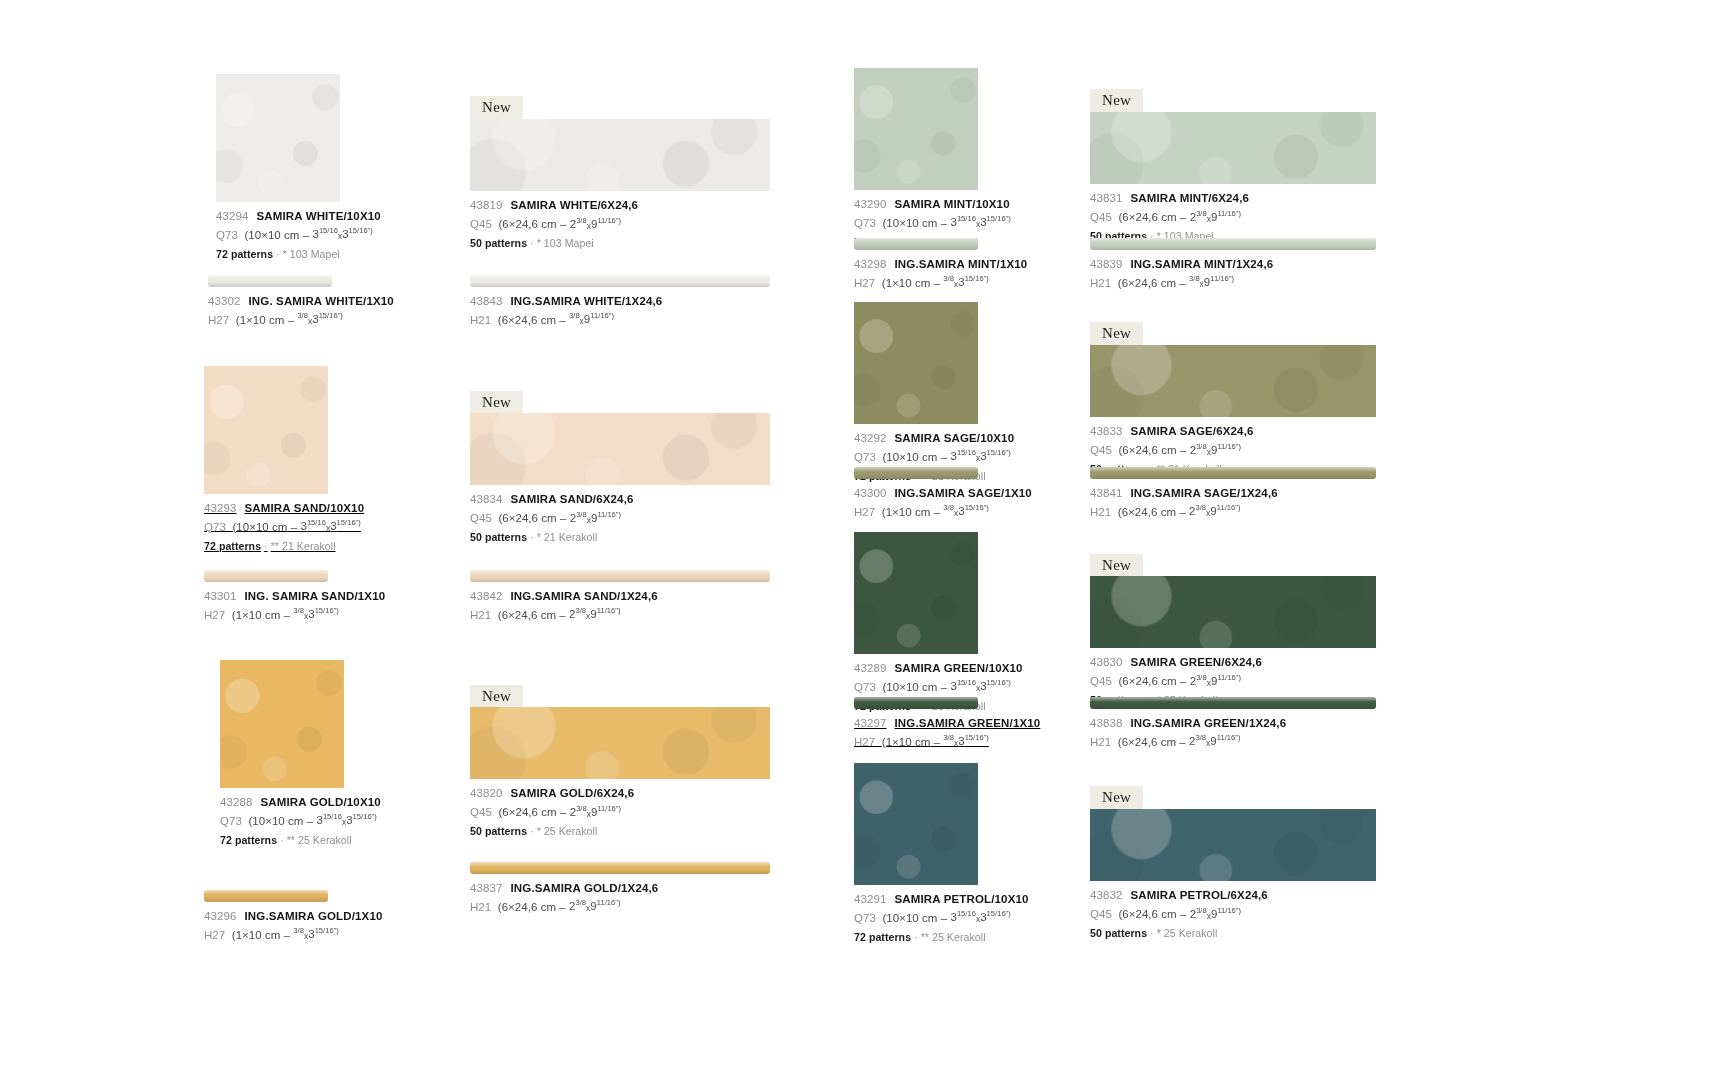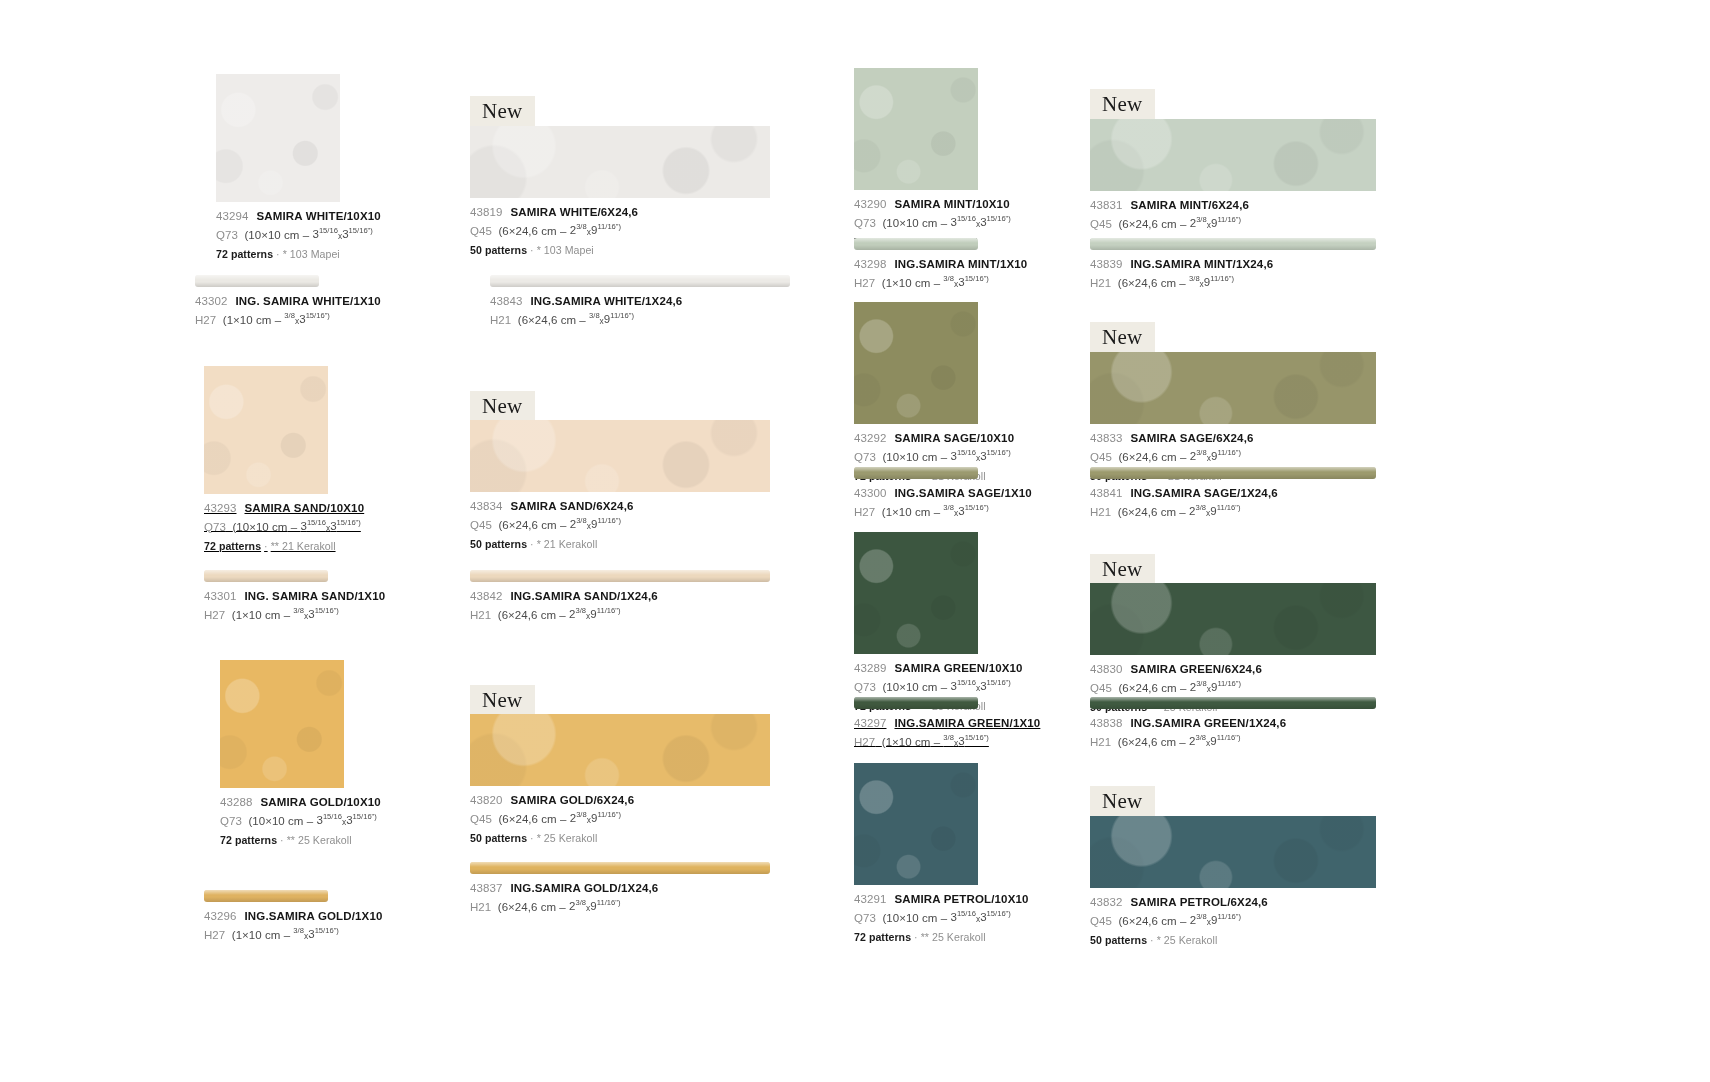--- a/index.html
+++ b/index.html
@@ -76,55 +76,55 @@
   .line3 .pat{color:#1b1b1b;font-weight:700;}
   .line3 .dot{color:#9a9a9a;margin:0 3px;}
   .line3 .glue{color:#8f8f8f;}
 
   
   .new-badge{
     display:inline-block;
     background:#efece4;
     color:#1a1a1a;
     font-family:"Liberation Serif", serif;
-    font-size:21px;
+    font-size:15px;
     letter-spacing:.3px;
     padding:3px 12px 4px 12px;
     line-height:1.15;
   }
 </style>
 </head>
 <body>
 
 <div class="page" id="page">
     <div class="prod" style="left: 204px; top: 74px; width: 124px; padding-left: 12px;">
       <div class="swatch noise" style="width:124px;height:128px;background:#eeecea;"></div>
       <div class="cap">
         <div class="line1"><span class="code">43294</span><span class="name">SAMIRA WHITE/10X10</span></div>
         <div class="line2"><span class="fmt">Q73</span>&nbsp; <span>(10×10 cm</span> – <span>3<sup>15/16</sup><sub>x</sub>3<sup>15/16")</sup></span></div>
         <div class="line3"><span class="pat">72 patterns</span><span class="dot">·</span><span class="glue">* 103 Mapei</span></div>
       </div>
     </div>
-    <div class="prod" style="left: 195px; top: 275px; width: 124px;">
+    <div class="prod" style="left: 208px; top: 275px; width: 124px;">
       <div class="trim" style="width:124px;height:12px;background:#ebe9e4;"></div>
       <div class="cap">
         <div class="line1"><span class="code">43302</span><span class="name">ING. SAMIRA WHITE/1X10</span></div>
         <div class="line2"><span class="fmt">H27</span>&nbsp; <span>(1×10 cm</span> – <span><sup>3/8</sup><sub>x</sub>3<sup>15/16")</sup></span></div>
       </div>
     </div>
     <div class="prod" style="left: 470px; top: 96px; width: 300px;">
       <div style="margin-bottom:-1px"><span class="new-badge">New</span></div>
       <div class="swatch noise" style="width:300px;height:72px;background:#eceae7;"></div>
       <div class="cap">
         <div class="line1"><span class="code">43819</span><span class="name">SAMIRA WHITE/6X24,6</span></div>
         <div class="line2"><span class="fmt">Q45</span>&nbsp; <span>(6×24,6 cm</span> – <span>2<sup>3/8</sup><sub>x</sub>9<sup>11/16")</sup></span></div>
         <div class="line3"><span class="pat">50 patterns</span><span class="dot">·</span><span class="glue">* 103 Mapei</span></div>
       </div>
     </div>
-    <div class="prod" style="left: 470px; top: 275px; width: 300px; margin-left: 20px;">
+    <div class="prod" style="left: 470px; top: 275px; width: 300px;">
       <div class="trim" style="width:300px;height:12px;background:#eceae6;"></div>
       <div class="cap">
         <div class="line1"><span class="code">43843</span><span class="name">ING.SAMIRA WHITE/1X24,6</span></div>
         <div class="line2"><span class="fmt">H21</span>&nbsp; <span>(6×24,6 cm</span> – <span><sup>3/8</sup><sub>x</sub>9<sup>11/16")</sup></span></div>
       </div>
     </div>
     <div class="prod" style="left: 204px; top: 366px; width: 144px; text-decoration: underline;">
       <div class="swatch noise" style="width:124px;height:128px;background:#f2ddc4;"></div>
       <div class="cap">
         <div class="line1"><span class="code">43293</span><span class="name">SAMIRA  SAND/10X10</span></div>

